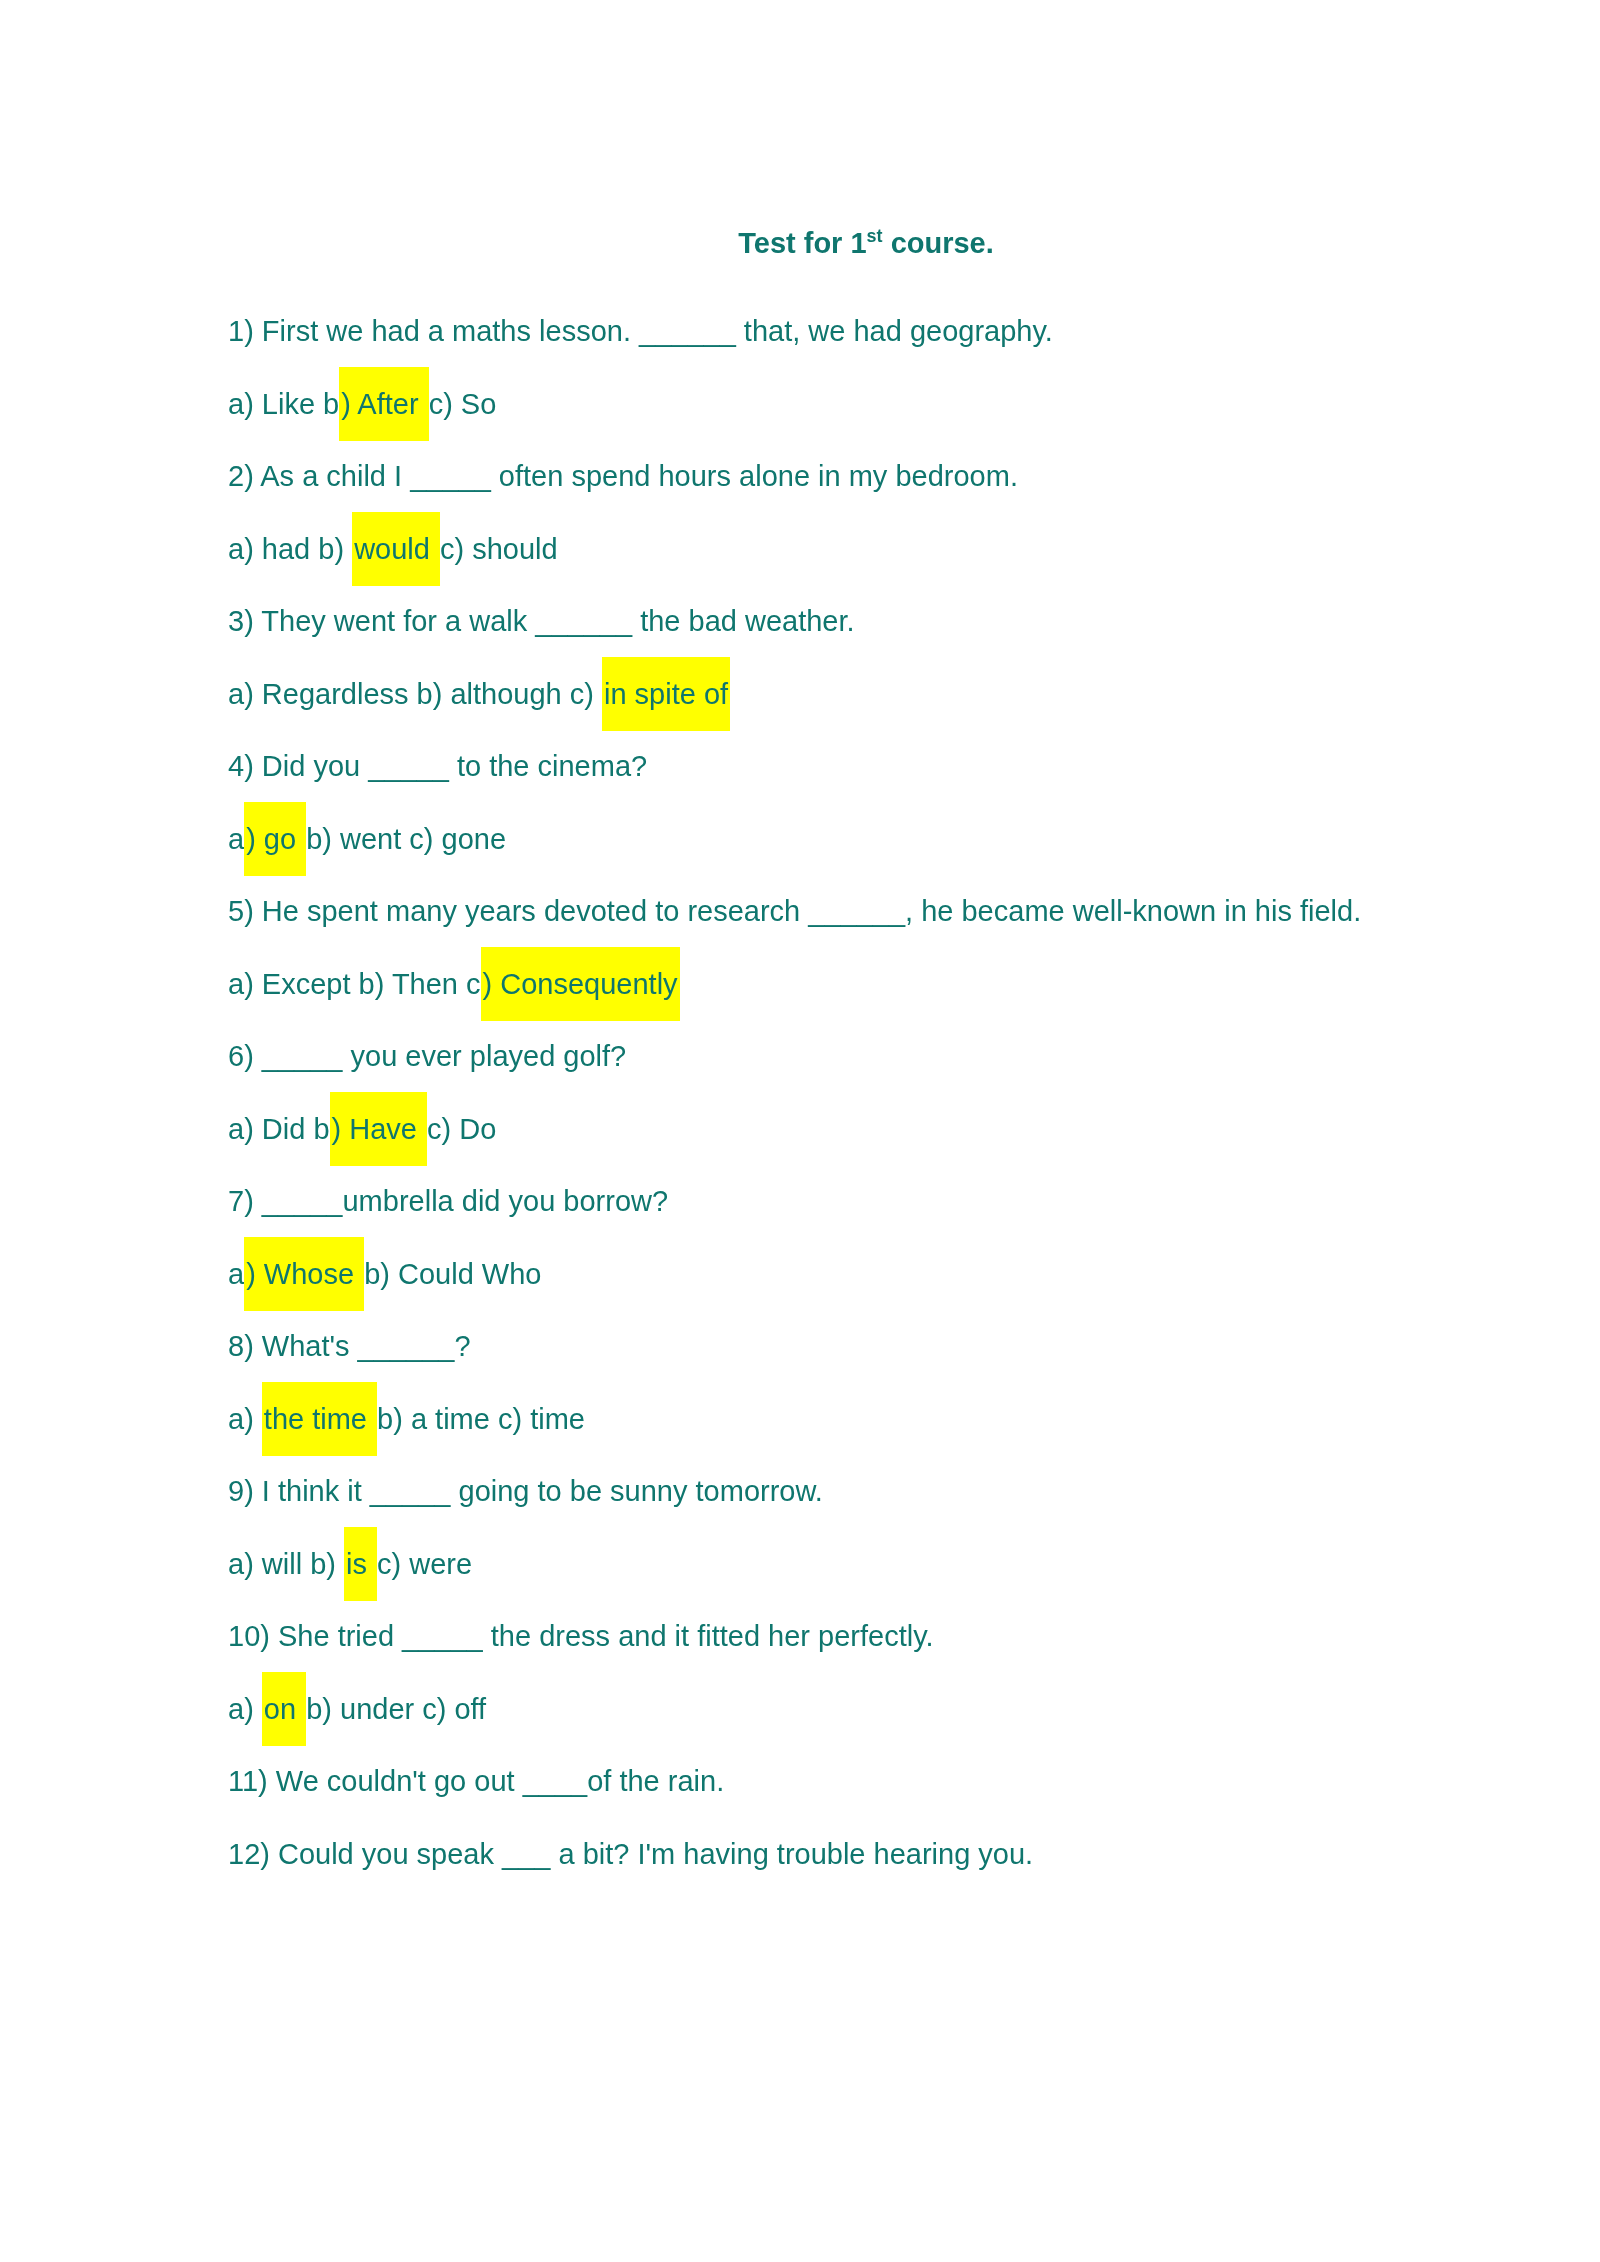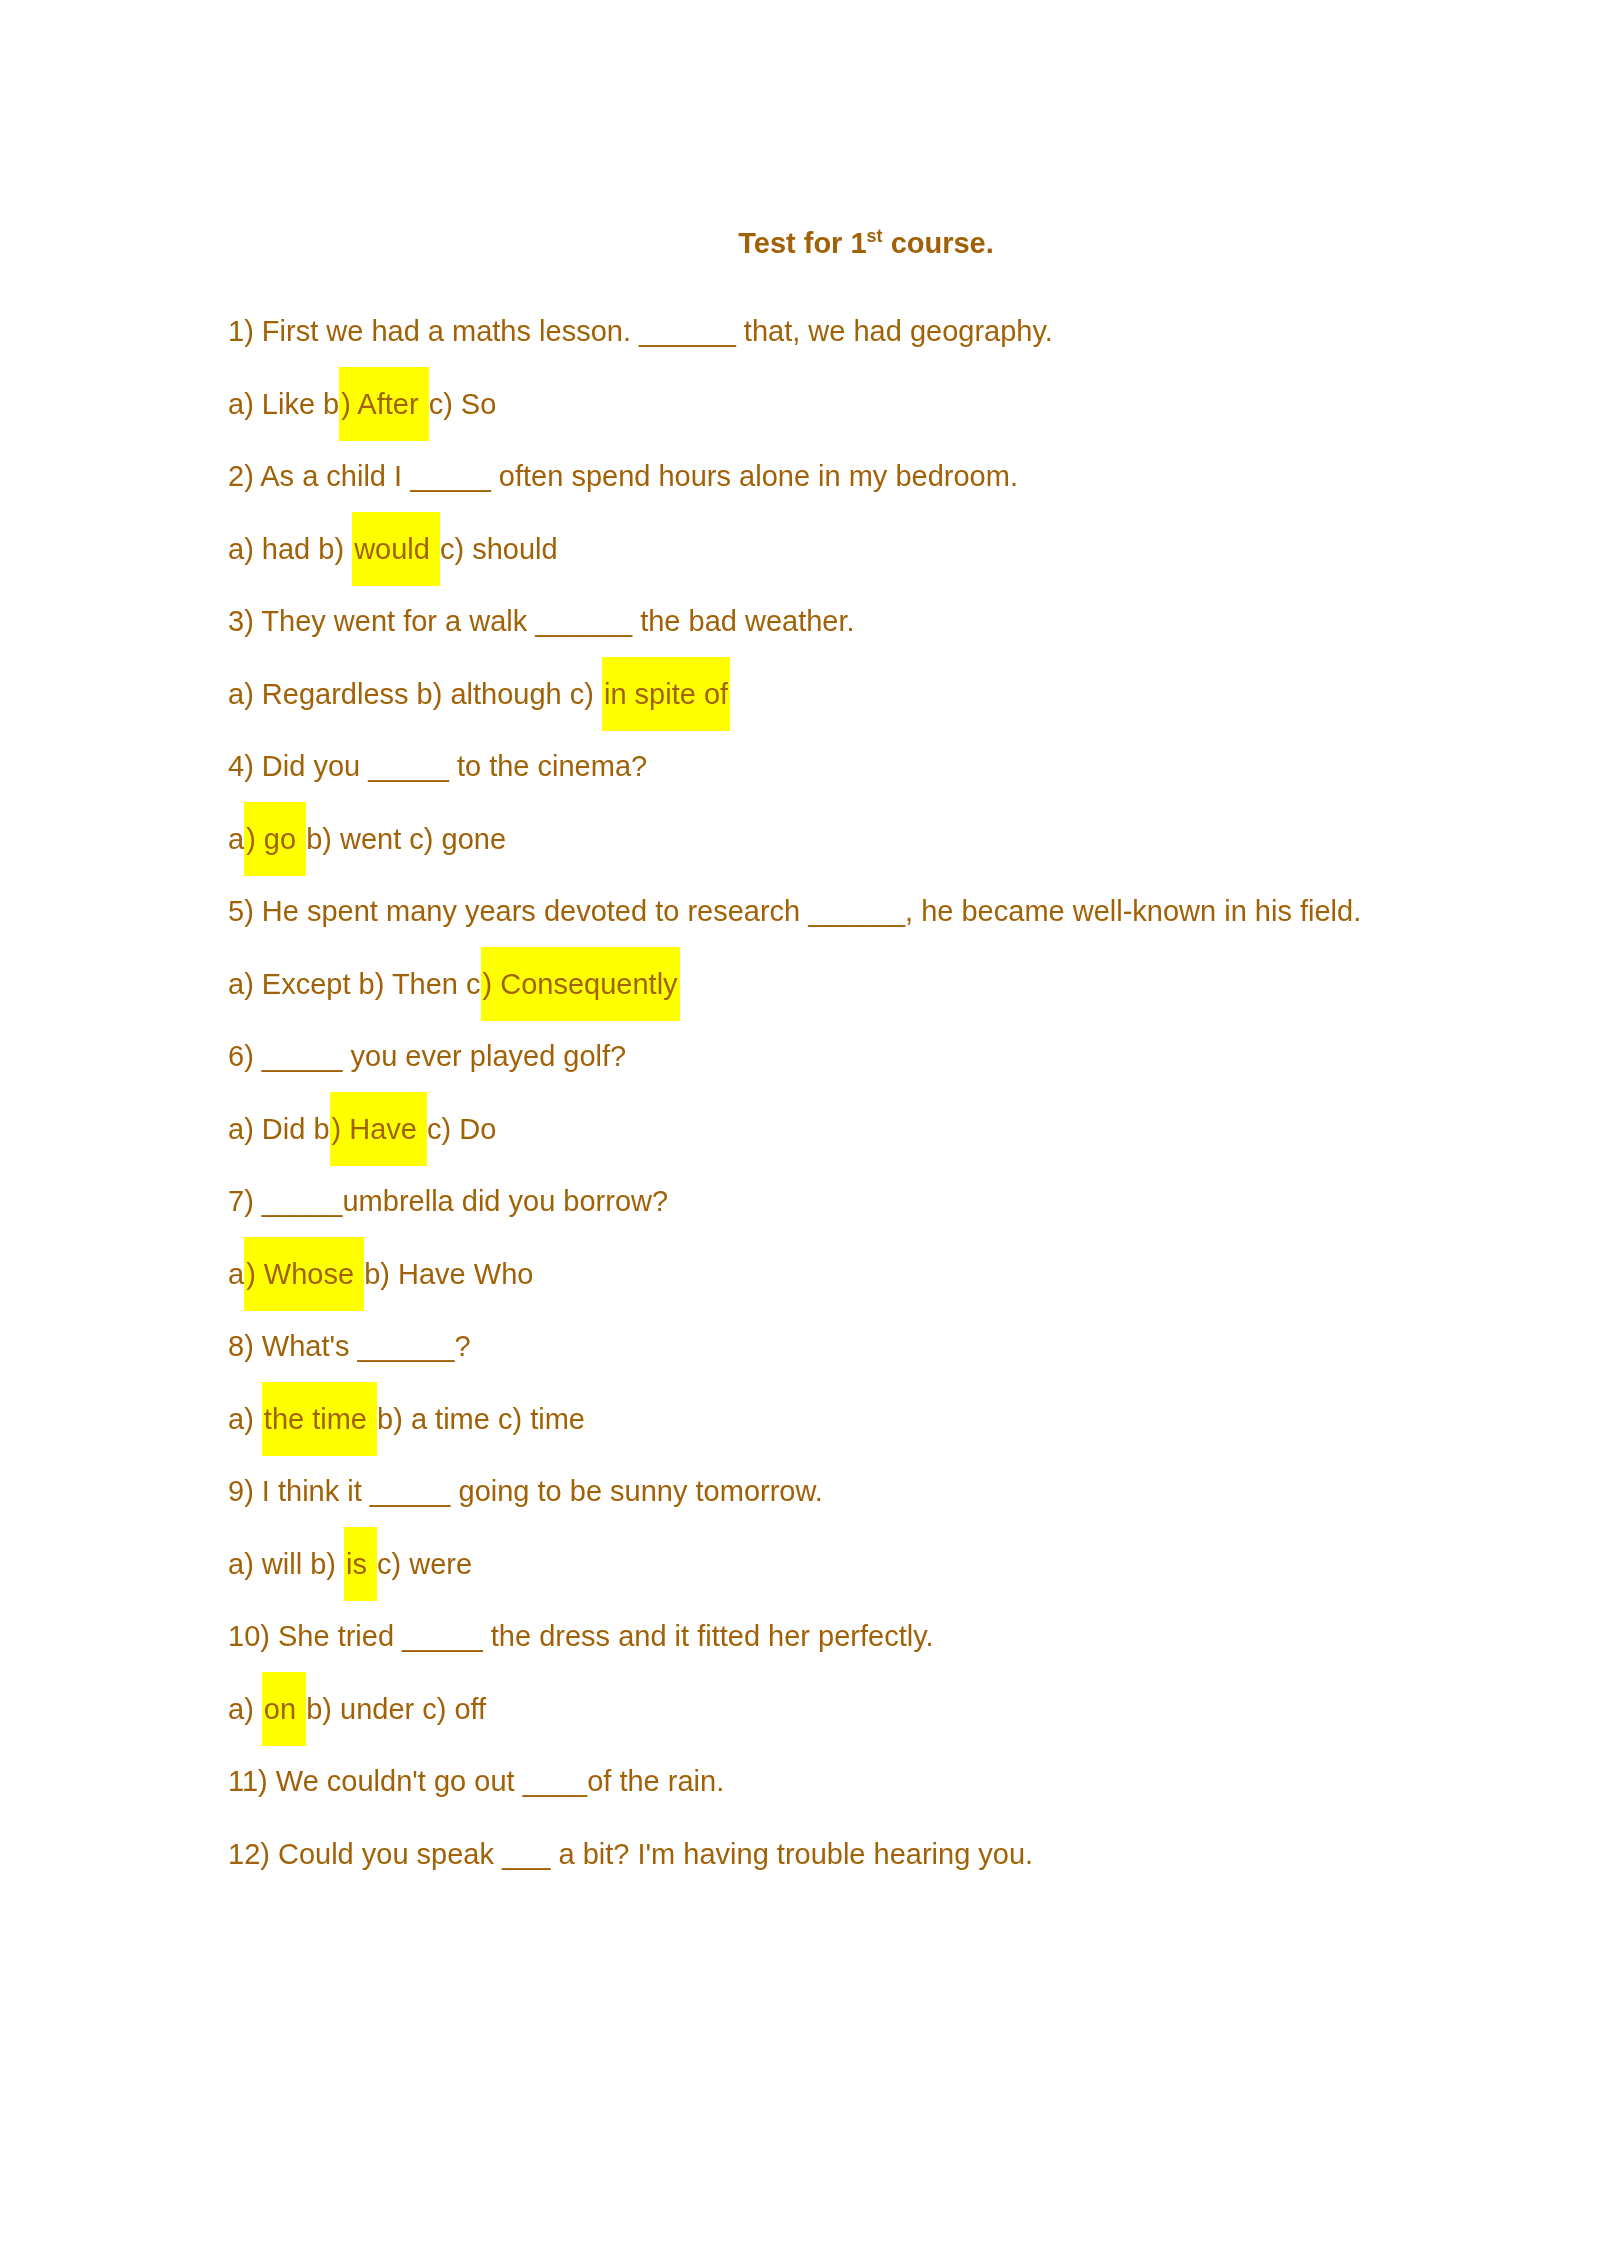--- a/index.html
+++ b/index.html
@@ -10,21 +10,21 @@
   .page {
     position: relative;
     width: 1600px;
     height: 2262px;
     background: #ffffff;
     box-sizing: border-box;
     padding: 225px 96px 0 228px;
     font-family: "Liberation Sans", sans-serif;
     font-size: 29px;
     line-height: 36px;
-    color: #a16207;
+    color: #0f766e;
     overflow: hidden;
   }
   .title {
     margin: 0;
     font-size: 29px;
     line-height: 36px;
     font-weight: bold;
     text-align: center;
   }
   .title sup {
@@ -62,21 +62,21 @@
   <p class="q">4) Did you _____ to the cinema?</p>
   <p class="a"><span>a</span><span class="hl">) go </span><span>b) went c) gone</span></p>
 
   <p class="q">5) He spent many years devoted to research ______, he became well-known in his field.</p>
   <p class="a"><span>a) Except b) Then c</span><span class="hl">) Consequently</span></p>
 
   <p class="q">6) _____ you ever played golf?</p>
   <p class="a"><span>a) Did b</span><span class="hl">) Have </span><span>c) Do</span></p>
 
   <p class="q">7) _____umbrella did you borrow?</p>
-  <p class="a"><span>a</span><span class="hl">) Whose </span><span>b) Have Who</span></p>
+  <p class="a"><span>a</span><span class="hl">) Whose </span><span>b) Could Who</span></p>
 
   <p class="q">8) What's ______?</p>
   <p class="a"><span>a) </span><span class="hl">the time </span><span>b) a time c) time</span></p>
 
   <p class="q">9) I think it _____ going to be sunny tomorrow.</p>
   <p class="a"><span>a) will b) </span><span class="hl">is </span><span>c) were</span></p>
 
   <p class="q">10) She tried _____ the dress and it fitted her perfectly.</p>
   <p class="a"><span>a) </span><span class="hl">on </span><span>b) under c) off</span></p>
 

